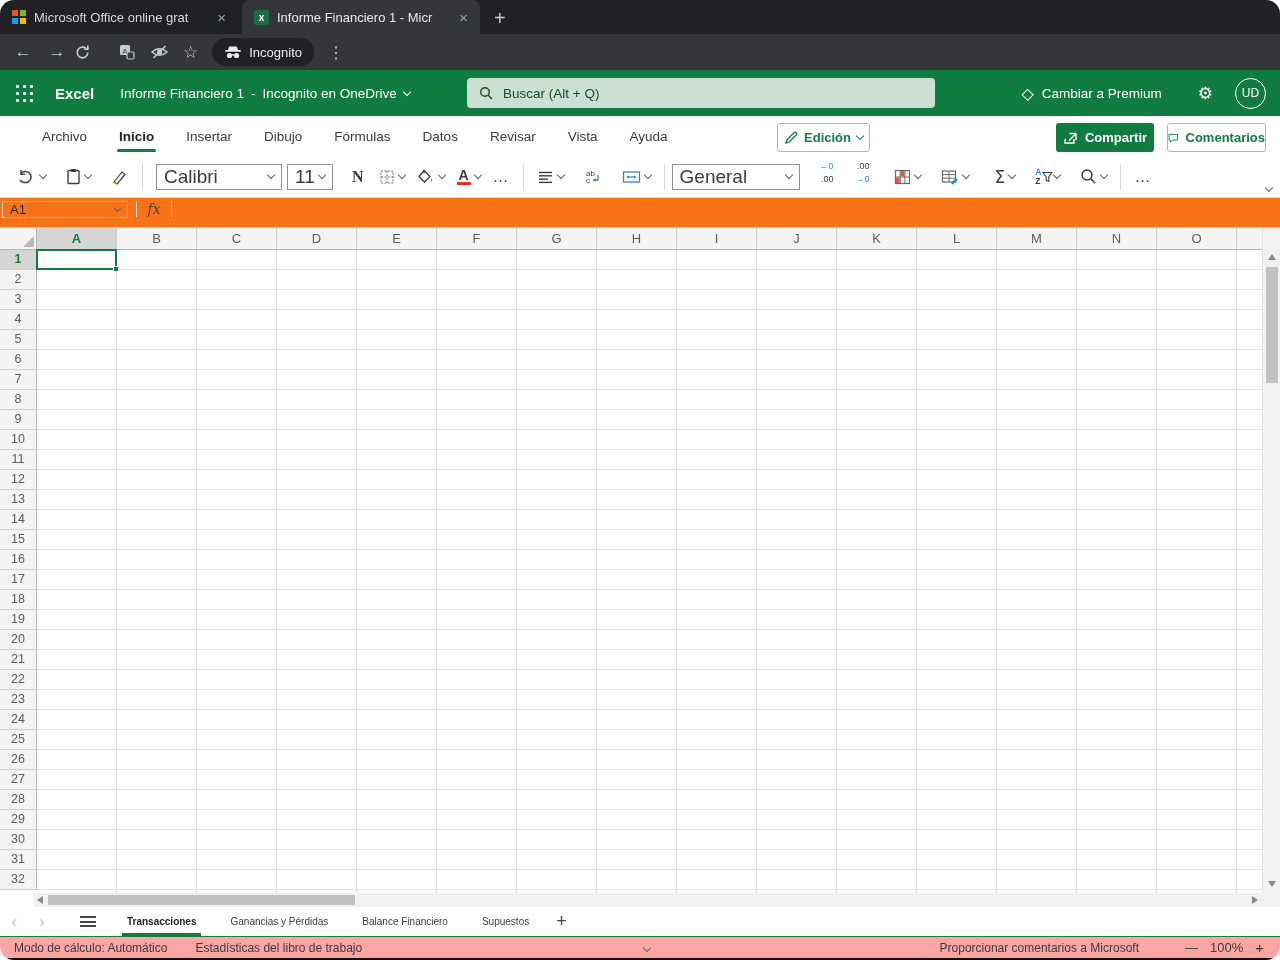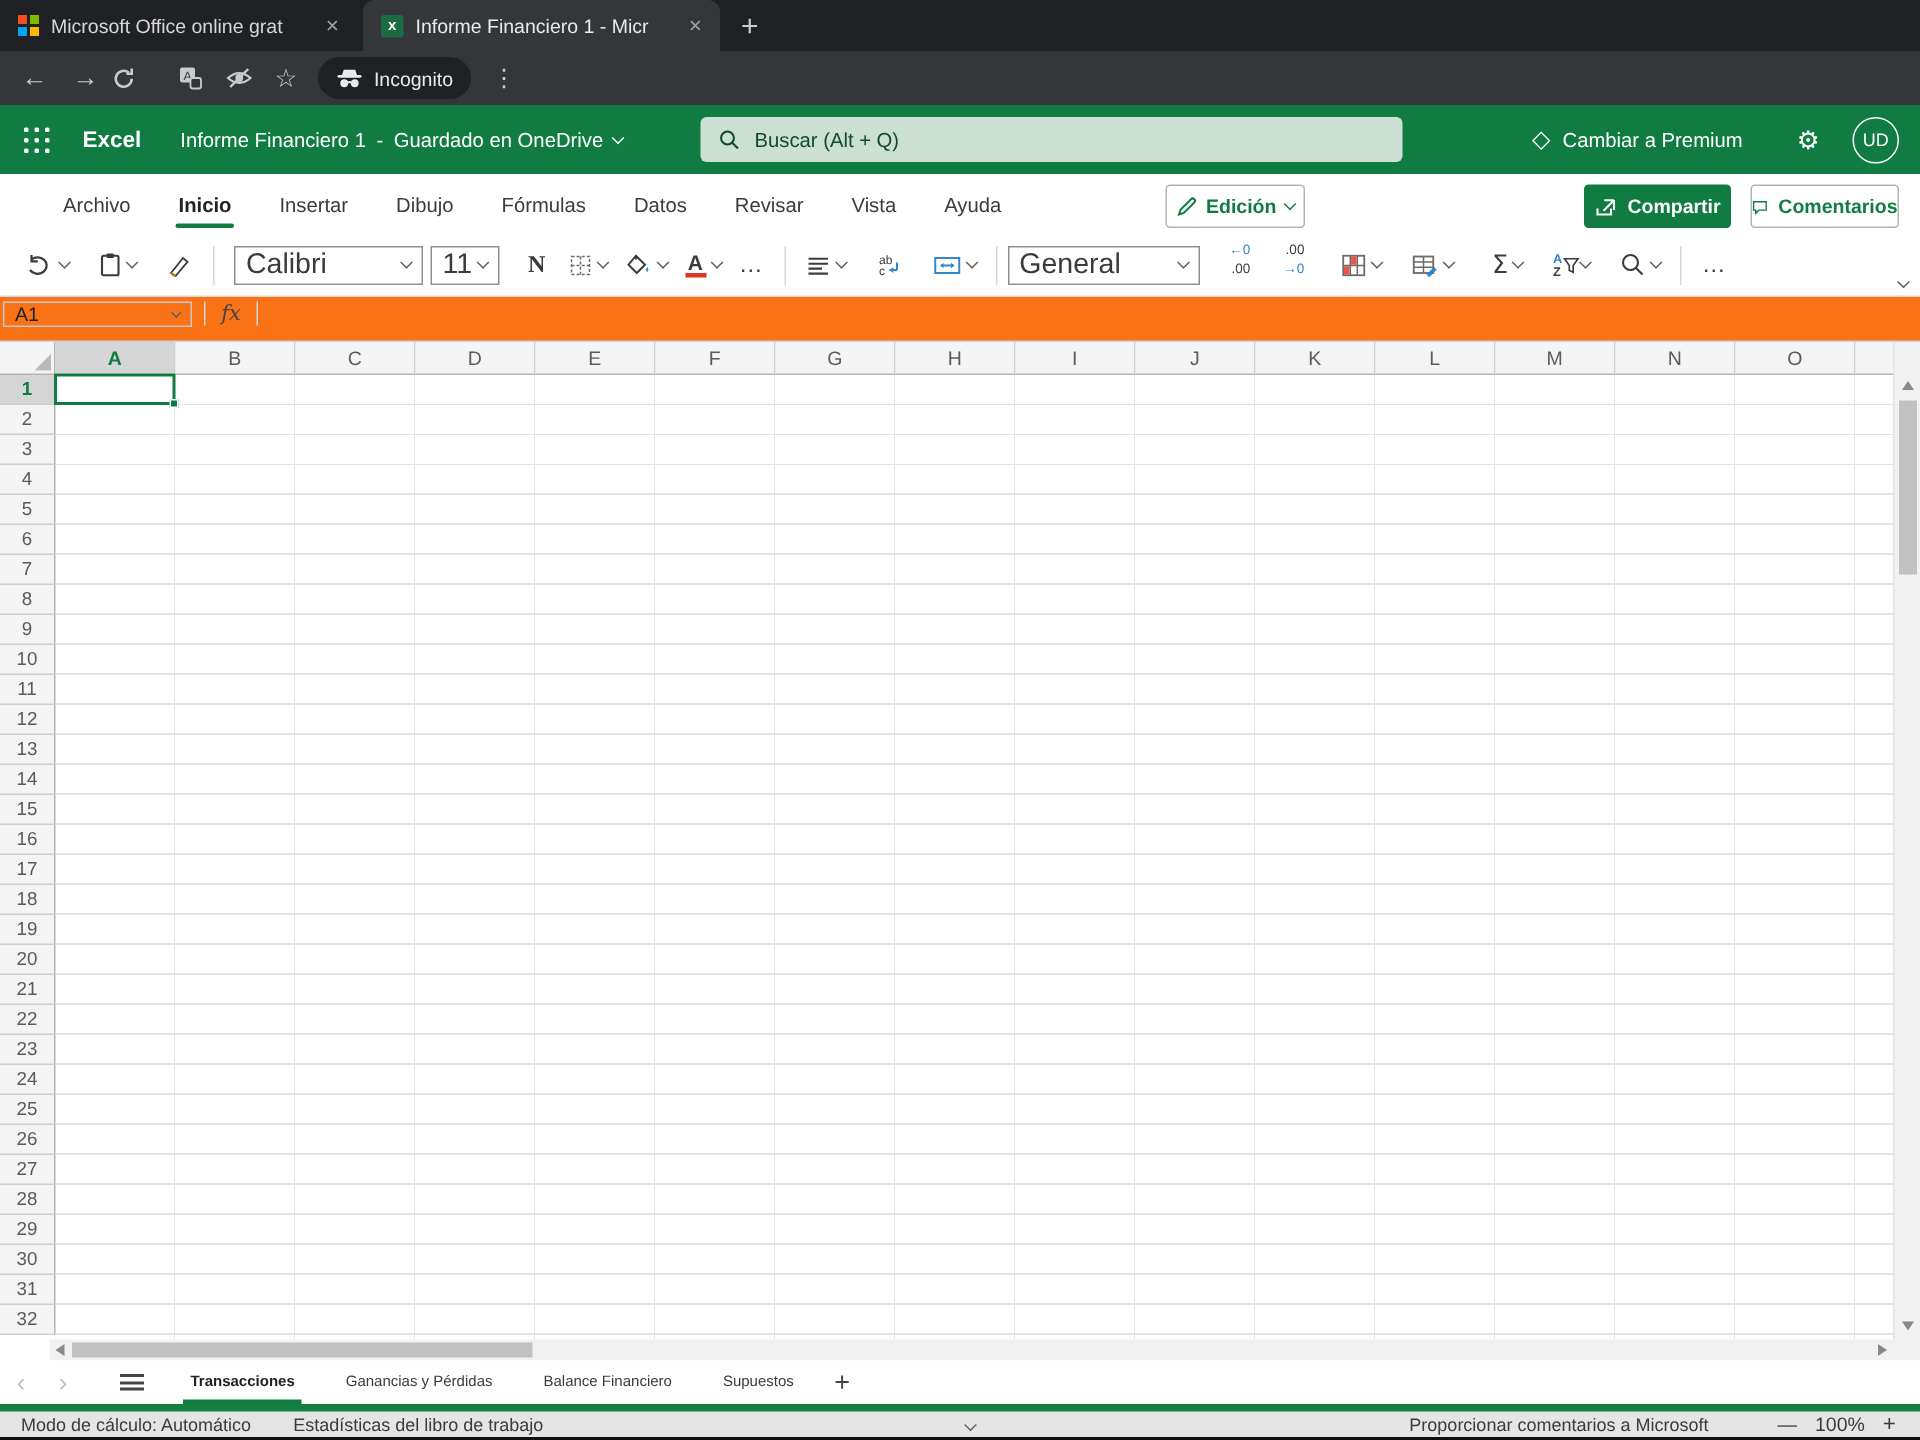--- a/index.html
+++ b/index.html
@@ -1,17 +1,17 @@
 <!DOCTYPE html>
 <html><head>
 <meta charset="utf-8">
 <style>
   * { margin:0; padding:0; box-sizing:border-box; }
   body { font-family:"Liberation Sans", sans-serif; width:1280px; height:960px; overflow:hidden; background:#fff; }
-  #screen { position:relative; width:1280px; height:960px; overflow:hidden; }
+  #screen { position:relative; width:1280px; height:960px; overflow:hidden;border-radius:14px; }
 
   
   .tabstrip { position:absolute; top:0; left:0; width:1280px; height:34px; background:#202124; display:flex; align-items:flex-end; }
   .btab { height:34px; display:flex; align-items:center; padding:0 10px 0 12px; font-size:13px; color:#d5d7da; width:238px; overflow:hidden; white-space:nowrap; }
   .btab .title { flex:1; overflow:hidden; text-overflow:clip; white-space:nowrap; margin:0 8px; }
   .btab.active { background:#35363a; border-radius:8px 8px 0 0; color:#e8eaed; margin-left:4px; }
   .tab-close { color:#9aa0a6; font-size:15px; padding:0 2px; flex:none; }
   .ms-logo { width:14px; height:14px; flex:none; display:grid; grid-template-columns:6px 6px; grid-template-rows:6px 6px; gap:2px; }
   .ms-logo i:nth-child(1){background:#f25022} .ms-logo i:nth-child(2){background:#7fba00}
   .ms-logo i:nth-child(3){background:#00a4ef} .ms-logo i:nth-child(4){background:#ffb900}
@@ -108,21 +108,21 @@
   .sheet-bar { position:absolute; top:907px; left:0; width:1280px; height:29px; background:#fff; display:flex; align-items:center; }
   .sheet-nav { color:#c0c0c0; font-size:17px; width:28px; text-align:center; flex:none; }
   .burger { width:16px; height:11px; margin:0 14px 0 24px; border-top:2px solid #444; border-bottom:2px solid #444; position:relative; flex:none; }
   .burger::after { content:""; position:absolute; left:0; top:2.5px; width:100%; height:2px; background:#444; }
   .stab { position:relative; padding:0 17px; font-size:10px; color:#3b3b3b; height:29px; display:flex; align-items:center; }
   .stab.active { font-weight:bold; color:#222; }
   .stab.active::after { content:""; position:absolute; left:12px; right:12px; bottom:0; height:3px; background:#107C41; }
   .addsheet { font-size:18px; color:#444; padding:0 10px; }
 
   
-  .status-bar { position:absolute; top:936px; left:0; width:1280px; height:22px; background:#e5e5e5; border-top:5px solid #15803d; display:flex; align-items:center; font-size:12px; color:#3b3b3b; }
+  .status-bar { position:absolute; top:936px; left:0; width:1280px; height:22px; background:#fca5a5; border-top:1px solid #15803d; display:flex; align-items:center; font-size:12px; color:#3b3b3b; }
   .sb-item { padding:0 14px; }
   .sb-right { position:absolute; right:0; display:flex; align-items:center; }
   .sb-chev { width:6px; height:6px; border-right:1.3px solid #666; border-bottom:1.3px solid #666; transform:rotate(45deg); margin-right:290px; }
   .zoomctl { display:flex; align-items:center; gap:12px; margin:0 16px 0 46px; font-size:13px; }
   .bottom-edge { position:absolute; top:958px; left:0; width:1280px; height:2px; background:#0e0e0e; }
 
   svg { display:block; }
 </style>
 </head>
 <body>
@@ -195,21 +195,21 @@
         <i></i>
         <i></i>
         <i></i>
         <i></i>
         <i></i>
       </span>
   <span class="app-name">Excel</span>
   <span class="doc-title">
     <span>Informe Financiero 1</span>
     <span>-</span>
-    <span>Guardado en OneDrive</span>
+    <span>Incognito en OneDrive</span>
     <span class="dd" style="border-color:#fff;margin-top:-2px"></span>
   </span>
   <div class="searchbox">
     <svg width="14" height="14" viewBox="0 0 14 14">
           <circle cx="6" cy="6" r="4.3" fill="none" stroke="#124a2d" stroke-width="1.4"></circle>
           <line x1="9.2" y1="9.2" x2="13" y2="13" stroke="#124a2d" stroke-width="1.4"></line>
         </svg>
     <span>Buscar (Alt + Q)</span>
   </div>
   <div class="hdr-right">

